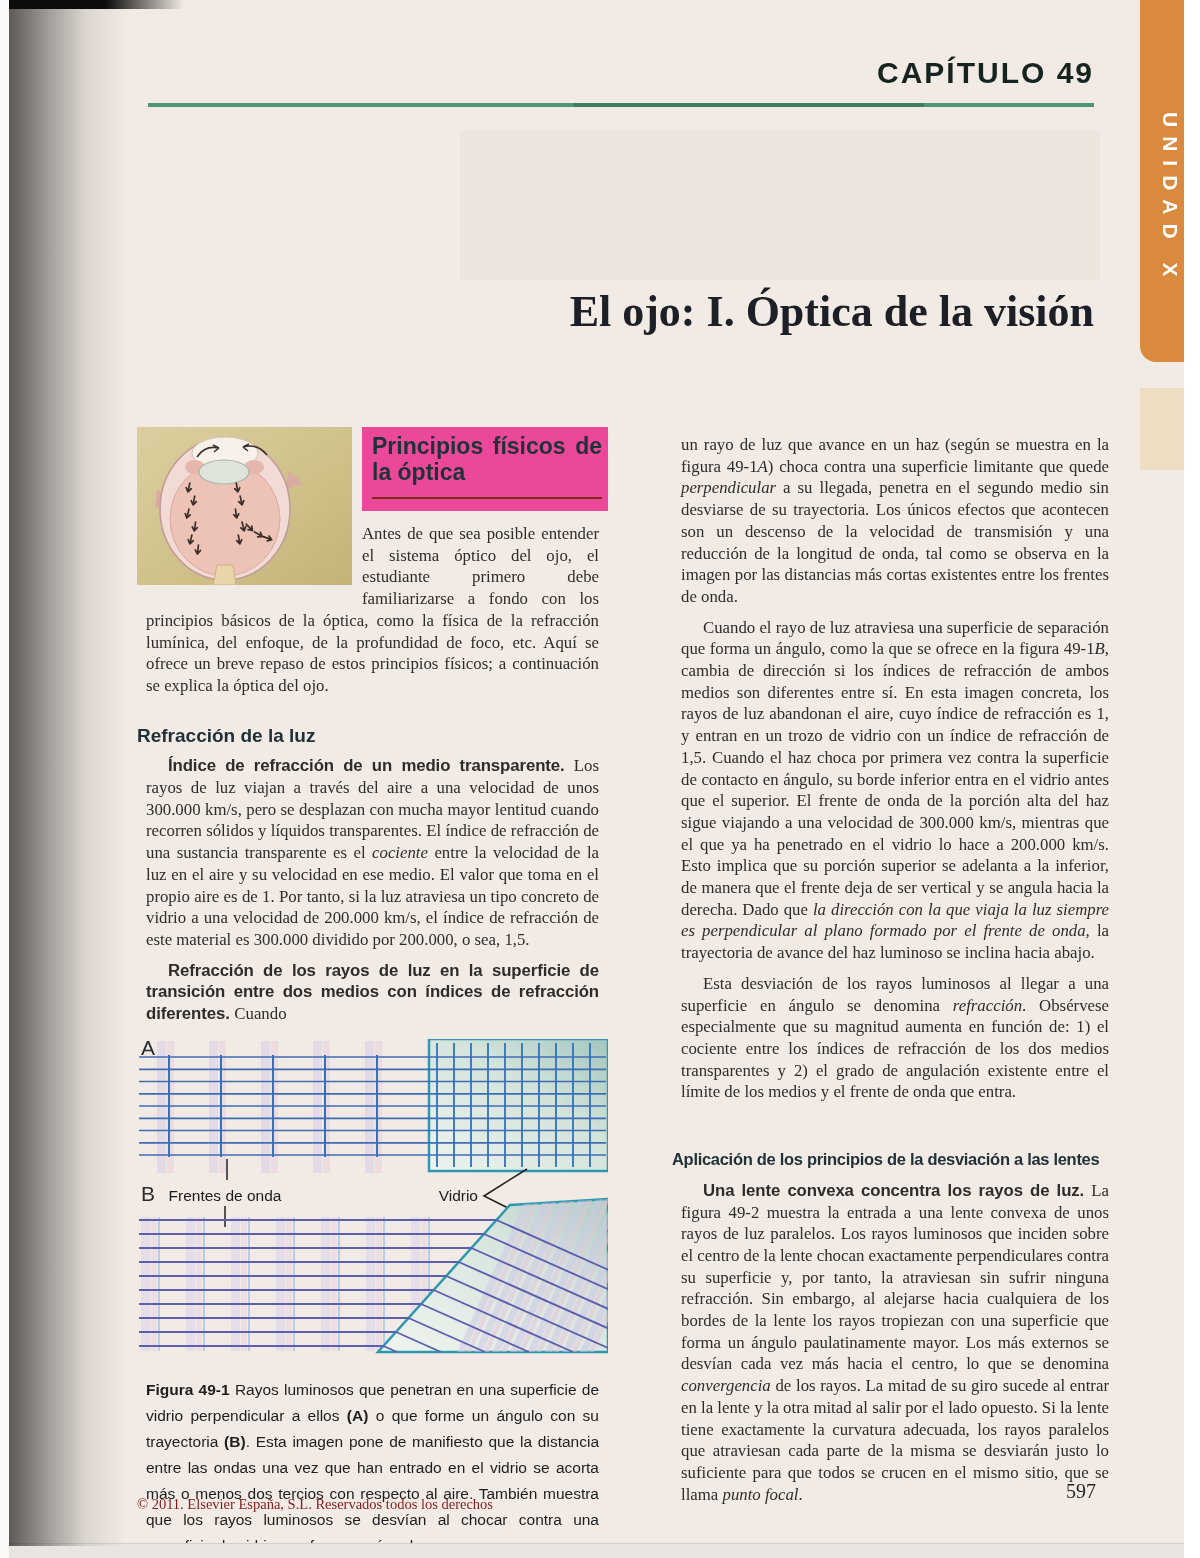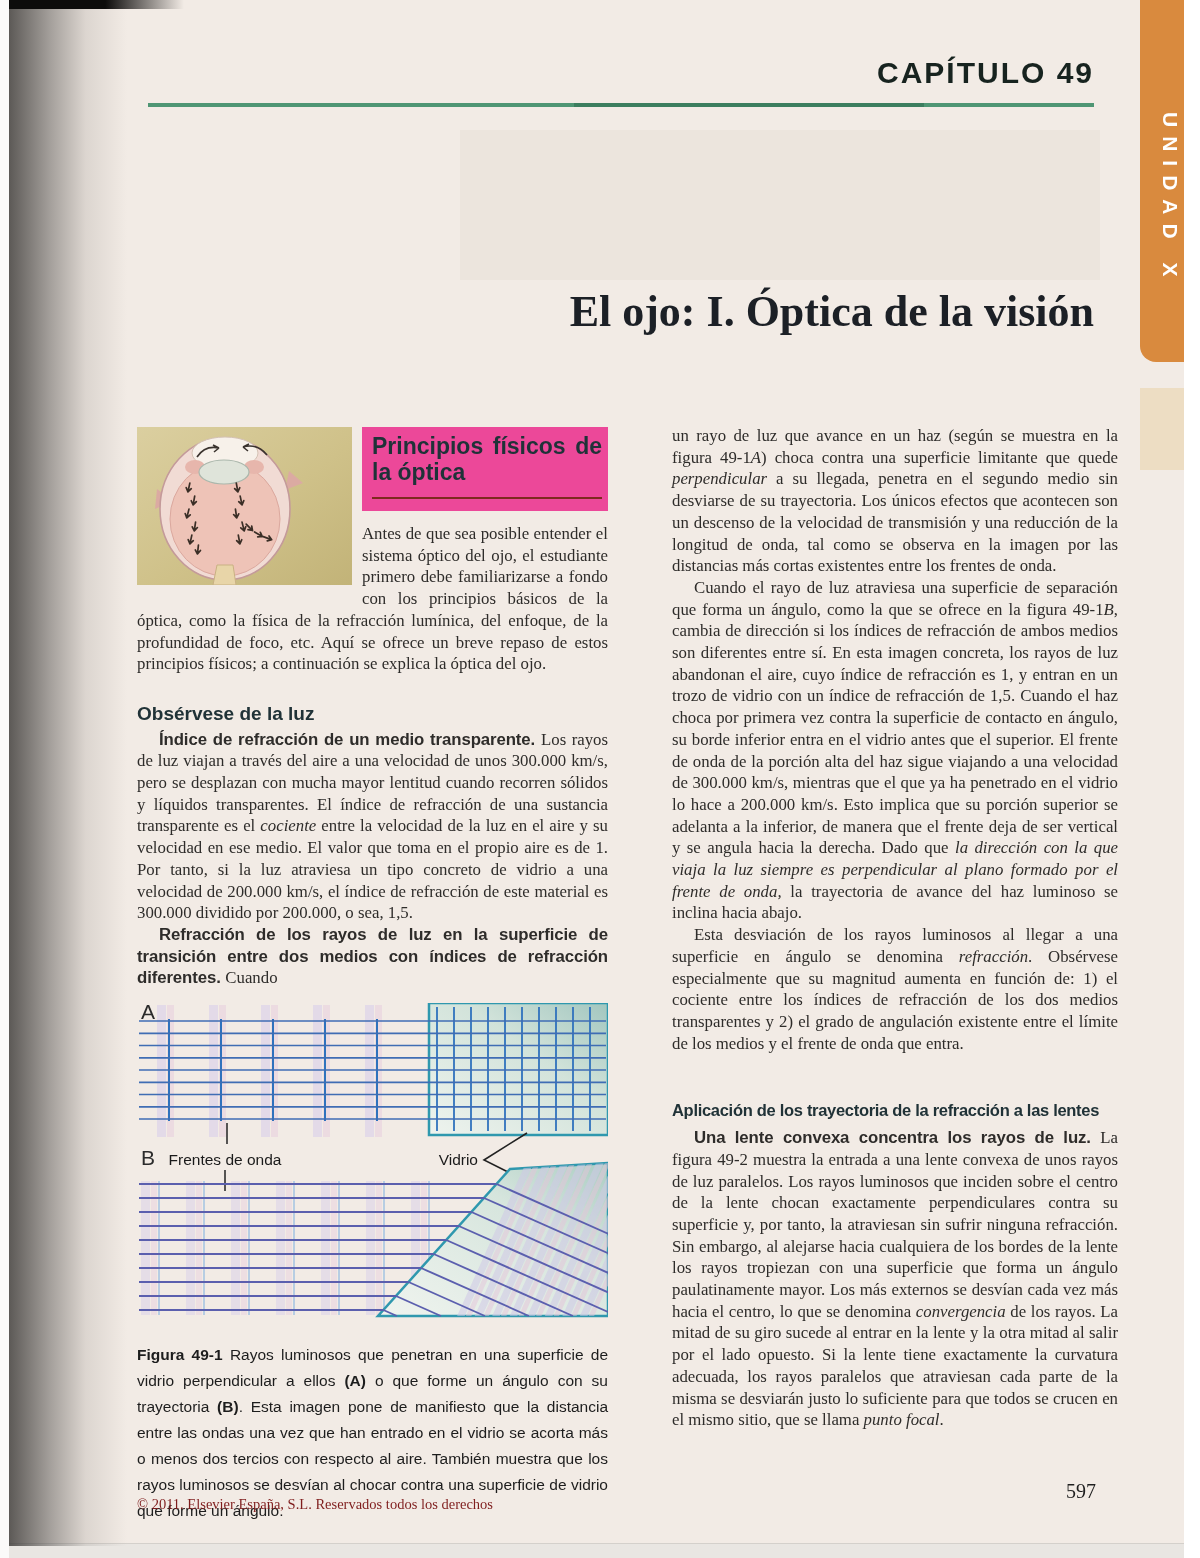--- a/index.html
+++ b/index.html
@@ -30,21 +30,21 @@
     border-radius:0 0 0 16px; z-index:10; }
   .unit-tab-label { position:absolute; left:50%; transform:translateX(-50%); top:112px;
     writing-mode:vertical-rl; font-family:"Liberation Sans", sans-serif; font-weight:bold;
     font-size:21px; letter-spacing:9px; color:#ffffff; }
   .lower-tab-block { position:absolute; left:1140px; top:388px; width:44px; height:82px; background:#ecdabd; opacity:.85; z-index:9; }
 
   
   .col { position:absolute; top:425px; z-index:5; font-size:16.8px; line-height:21.7px; text-align:justify; }
   .col-left { left:137px; width:471px; top:427px; }
   .col-right { left:672px; width:446px; }
-  p { margin:0; }
+  p { margin:9px; }
   .indent { text-indent:22px; }
   .seg-i { font-style:italic; }
   .seg-b { font-family:"Liberation Sans", sans-serif; font-weight:bold; letter-spacing:-0.1px; }
 
   
   .eye-fig { float:left; width:215px; height:158px; margin:0 10px 6px 0; }
   .heading-panel { overflow:hidden; background:#ec4899; padding:6px 6px 12px 10px; }
   .section-heading { font-family:"Liberation Sans", sans-serif; font-weight:bold; font-size:23px; line-height:26px; color:#1f3238; }
   .heading-rule { height:2px; background:#7e2a1e; margin-top:12px; }
   .intro-para { margin-top:12px; }
@@ -121,21 +121,21 @@
       </g>
     </svg>
 
     <div class="heading-panel">
       <div class="section-heading">Principios físicos de la óptica</div>
       <div class="heading-rule"></div>
     </div>
 
     <p class="intro-para">Antes de que sea posible entender el sistema óptico del ojo, el estudiante primero debe familiarizarse a fondo con los principios básicos de la óptica, como la física de la refracción lumínica, del enfoque, de la profundidad de foco, etc. Aquí se ofrece un breve repaso de estos principios físicos; a continuación se explica la óptica del ojo.</p>
 
-    <div class="subsection-heading">Obsérvese de la luz</div>
+    <div class="subsection-heading">Refracción de la luz</div>
 
     <p class="indent"><span class="seg-b">Índice de refracción de un medio transparente. </span><span>Los rayos de luz viajan a través del aire a una velocidad de unos 300.000 km/s, pero se desplazan con mucha mayor lentitud cuando recorren sólidos y líquidos transparentes. El índice de refracción de una sustancia transparente es el </span><span class="seg-i">cociente</span><span> entre la velocidad de la luz en el aire y su velocidad en ese medio. El valor que toma en el propio aire es de 1. Por tanto, si la luz atraviesa un tipo concreto de vidrio a una velocidad de 200.000 km/s, el índice de refracción de este material es 300.000 dividido por 200.000, o sea, 1,5.</span></p>
     <p class="indent"><span class="seg-b">Refracción de los rayos de luz en la superficie de transición entre dos medios con índices de refracción diferentes. </span><span>Cuando</span></p>
 
     <div class="figure-box">
       <svg width="471" height="320" viewBox="0 0 471 320">
         <defs>
           <linearGradient id="glassA" x1="0" y1="1" x2="1" y2="0">
             <stop offset="0" stop-color="#eef3ee"></stop>
               <stop offset="0.6" stop-color="#d2e3da"></stop>
@@ -316,21 +316,21 @@
       </svg>
 
       <p class="figure-caption"><span class="seg-b">Figura 49-1 </span><span>Rayos luminosos que penetran en una superficie de vidrio perpendicular a ellos </span><span class="seg-b">(A)</span><span> o que forme un ángulo con su trayectoria </span><span class="seg-b">(B)</span><span>. Esta imagen pone de manifiesto que la distancia entre las ondas una vez que han entrado en el vidrio se acorta más o menos dos tercios con respecto al aire. También muestra que los rayos luminosos se desvían al chocar contra una superficie de vidrio que forme un ángulo.</span></p>
     </div>
   </div>
 
   <div class="col col-right">
     <p><span>un rayo de luz que avance en un haz (según se muestra en la figura 49-1</span><span class="seg-i">A</span><span>) choca contra una superficie limitante que quede </span><span class="seg-i">perpendicular</span><span> a su llegada, penetra en el segundo medio sin desviarse de su trayectoria. Los únicos efectos que acontecen son un descenso de la velocidad de transmisión y una reducción de la longitud de onda, tal como se observa en la imagen por las distancias más cortas existentes entre los frentes de onda.</span></p>
     <p class="indent"><span>Cuando el rayo de luz atraviesa una superficie de separación que forma un ángulo, como la que se ofrece en la figura 49-1</span><span class="seg-i">B</span><span>, cambia de dirección si los índices de refracción de ambos medios son diferentes entre sí. En esta imagen concreta, los rayos de luz abandonan el aire, cuyo índice de refracción es 1, y entran en un trozo de vidrio con un índice de refracción de 1,5. Cuando el haz choca por primera vez contra la superficie de contacto en ángulo, su borde inferior entra en el vidrio antes que el superior. El frente de onda de la porción alta del haz sigue viajando a una velocidad de 300.000 km/s, mientras que el que ya ha penetrado en el vidrio lo hace a 200.000 km/s. Esto implica que su porción superior se adelanta a la inferior, de manera que el frente deja de ser vertical y se angula hacia la derecha. Dado que </span><span class="seg-i">la dirección con la que viaja la luz siempre es perpendicular al plano formado por el frente de onda,</span><span> la trayectoria de avance del haz luminoso se inclina hacia abajo.</span></p>
     <p class="indent"><span>Esta desviación de los rayos luminosos al llegar a una superficie en ángulo se denomina </span><span class="seg-i">refracción</span><span>. Obsérvese especialmente que su magnitud aumenta en función de: 1) el cociente entre los índices de refracción de los dos medios transparentes y 2) el grado de angulación existente entre el límite de los medios y el frente de onda que entra.</span></p>
-    <div class="lens-heading">Aplicación de los trayectoria de la refracción a las lentes</div>
+    <div class="lens-heading">Aplicación de los principios de la desviación a las lentes</div>
     <p class="indent"><span class="seg-b">Una lente convexa concentra los rayos de luz. </span><span>La figura 49-2 muestra la entrada a una lente convexa de unos rayos de luz paralelos. Los rayos luminosos que inciden sobre el centro de la lente chocan exactamente perpendiculares contra su superficie y, por tanto, la atraviesan sin sufrir ninguna refracción. Sin embargo, al alejarse hacia cualquiera de los bordes de la lente los rayos tropiezan con una superficie que forma un ángulo paulatinamente mayor. Los más externos se desvían cada vez más hacia el centro, lo que se denomina </span><span class="seg-i">convergencia</span><span> de los rayos. La mitad de su giro sucede al entrar en la lente y la otra mitad al salir por el lado opuesto. Si la lente tiene exactamente la curvatura adecuada, los rayos paralelos que atraviesan cada parte de la misma se desviarán justo lo suficiente para que todos se crucen en el mismo sitio, que se llama </span><span class="seg-i">punto focal</span><span>.</span></p>
   </div>
 
   <div class="footer-copyright">© 2011. Elsevier España, S.L. Reservados todos los derechos</div>
   <div class="page-number">597</div>
 
   <div class="bottom-strip"></div>
   <div class="gutter"></div>
   <div class="top-bar"></div>
   <div class="edge-white"></div>

